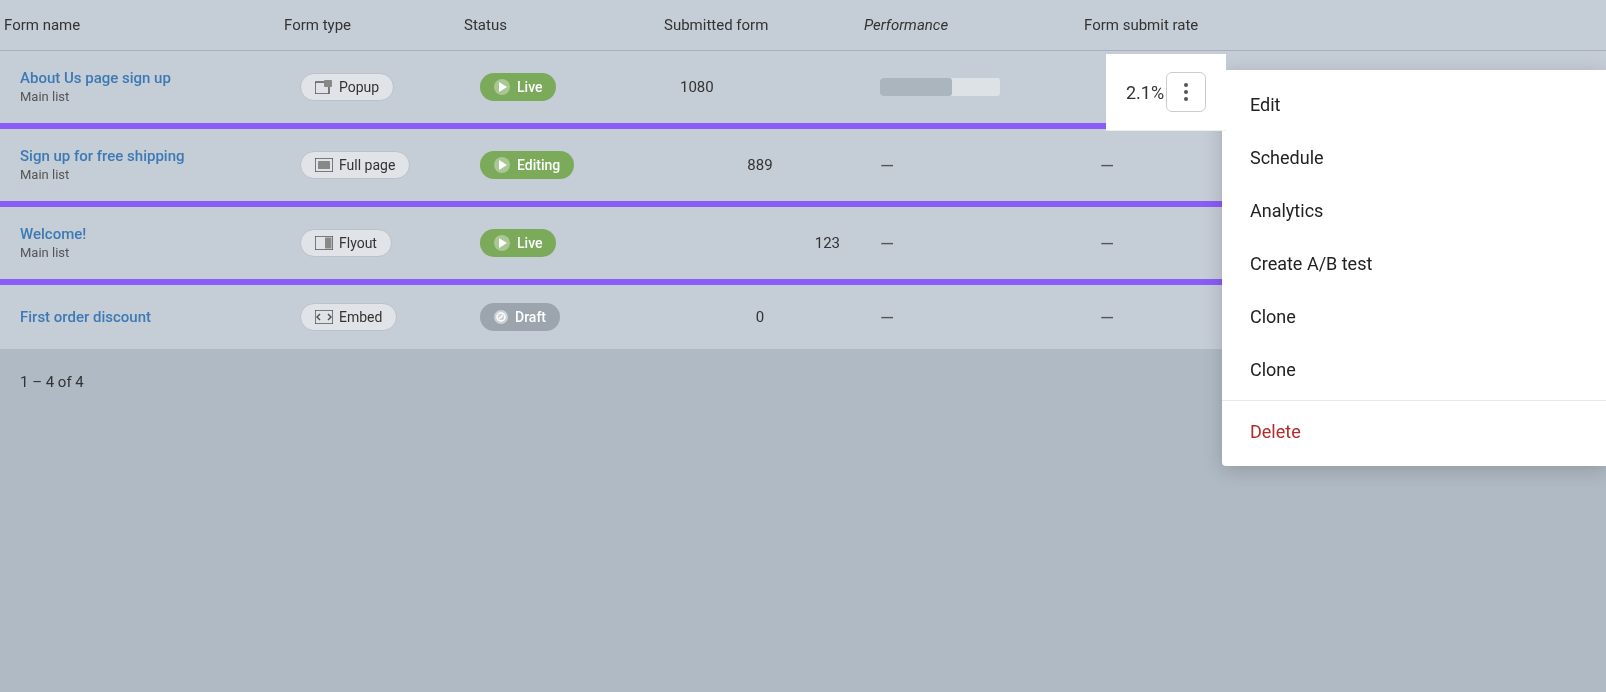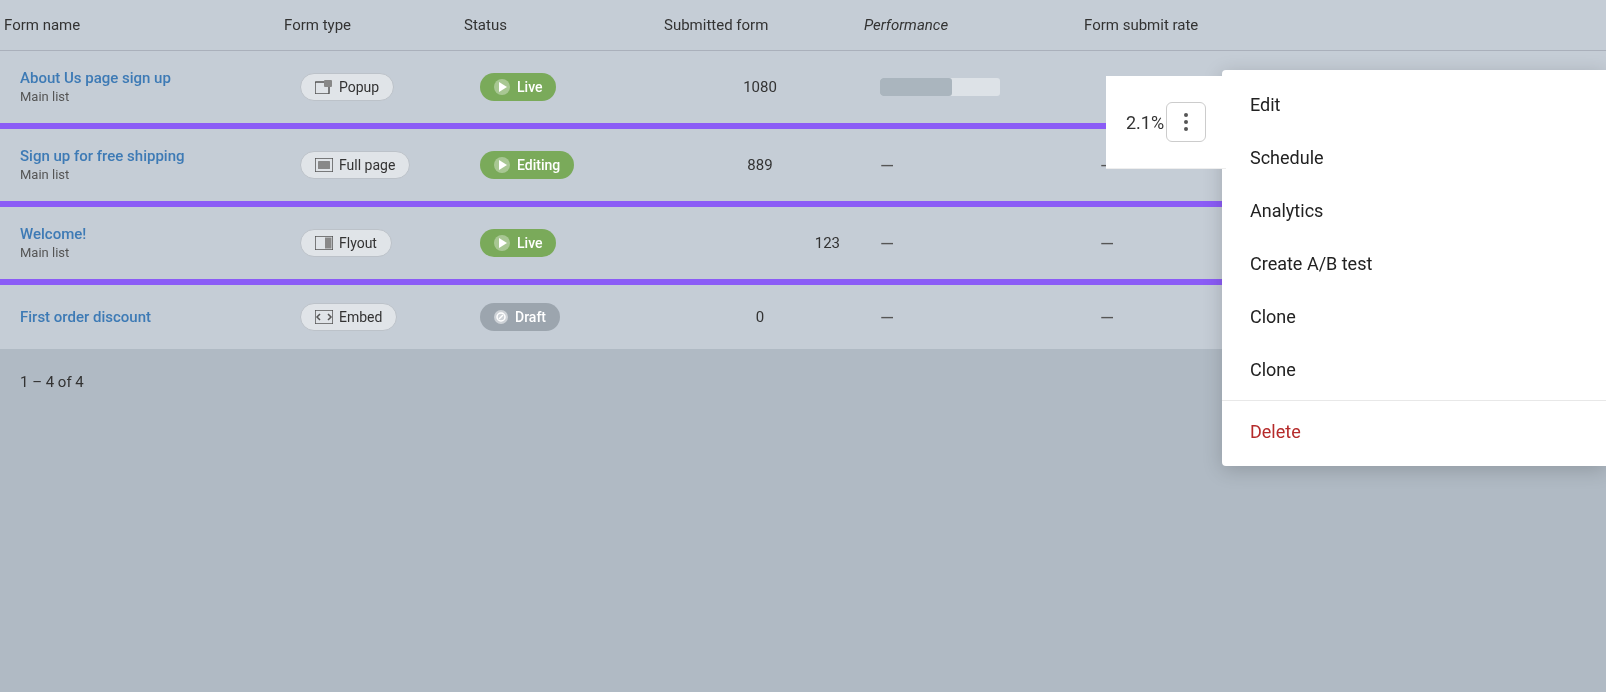--- a/index.html
+++ b/index.html
@@ -155,28 +155,28 @@
       width: 384px;
       background: white;
       box-shadow: 0 4px 20px rgba(0,0,0,0.18);
       z-index: 100;
       border-radius: 4px 0 0 4px;
     }
 
     
     .three-dots-area {
       position: absolute;
-      top: 76px;
+      top: 54px;
       right: 380px;
       width: 120px;
       background: white;
       display: flex;
       align-items: center;
       justify-content: space-between;
-      padding: 26px 20px;
+      padding: 18px 20px;
       z-index: 101;
       border-bottom: 1px solid #eee;
     }
 
     .rate-text {
       font-size: 18px;
       color: #333;
     }
 
     .three-dots-btn {
@@ -274,21 +274,21 @@
     </span>
   </td>
           <td>
     <span class="status-badge live">
       <span class="status-icon">
                 <span class="play-triangle"></span>
               </span>
       Live
     </span>
   </td>
-          <td style="text-align: center;"><span>1080</span></td>
+          <td style="text-align: left;"><span>1080</span></td>
           <td>
       <div class="performance-bar-area">
         <div class="performance-bar" style="width:60%"></div>
       </div>
     </td>
           <td style="min-width: 200px;"></td>
         </tr>
         <tr>
           <td>
     <a class="form-name-link">Sign up for free shipping</a>

